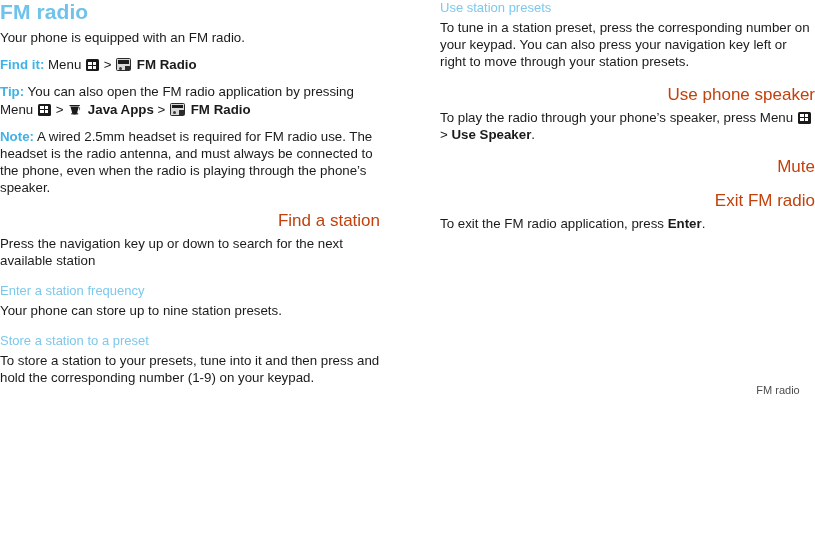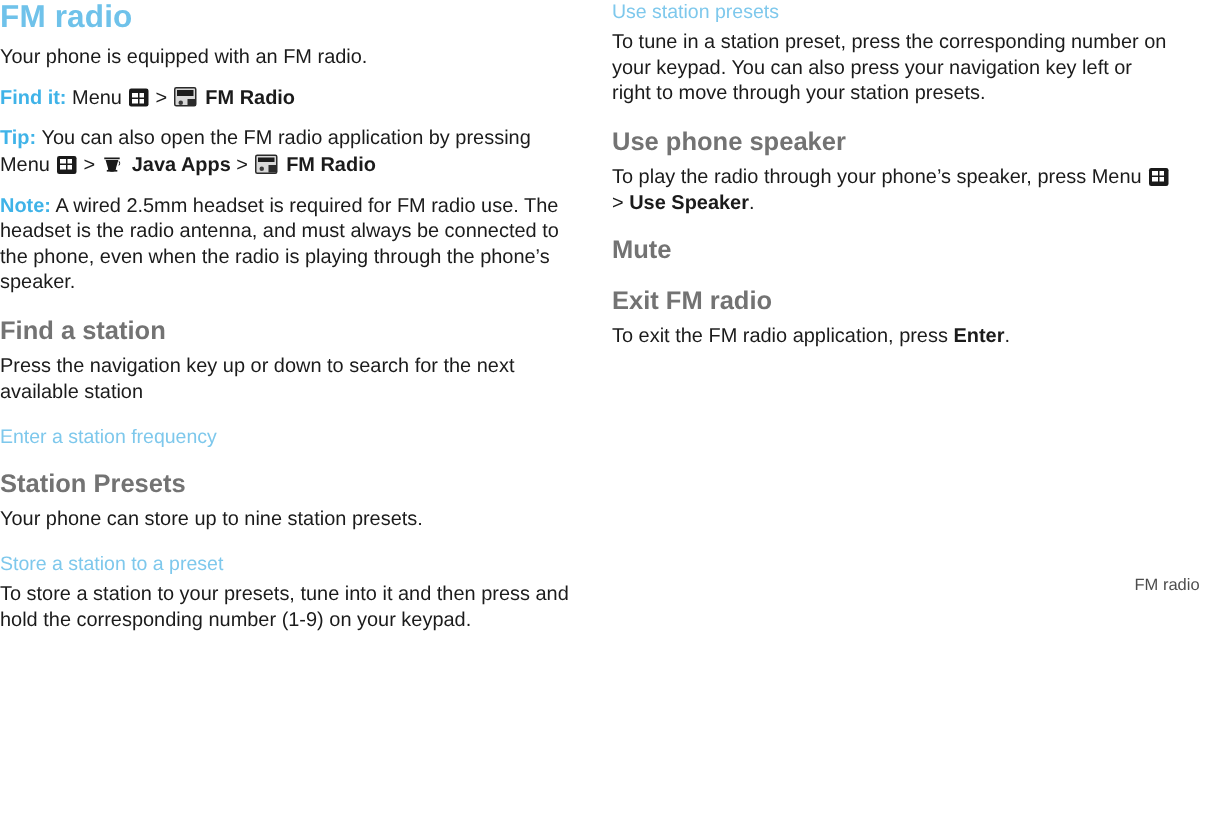--- a/index.html
+++ b/index.html
@@ -21,37 +21,38 @@
     left: 0; top: 0;
     width: 815px;
     height: 404px;
   }
 
   .col {
     position: absolute;
     top: 0;
   }
   .col-left  { left: 0px;   width: 380px; }
-  .col-right { left: 408px; width: 375px; }
+  .col-right { left: 440px; width: 375px; }
 
   
   h1.title {
     margin: 0 0 6px 0;
     font-size: 21px;
     line-height: 23px;
     font-weight: bold;
     color: #6fc2ea;
     letter-spacing: 0.1px;
   }
   h2.heading {
     margin: 14px 0 4px 0;
     font-size: 17px;
     line-height: 20px;
-    font-weight: bold;
-    color: #737373;
+    font-weight: normal;
+    color: #c2410c;
+    text-align: right;
   }
   h3.subheading {
     margin: 14px 0 3px 0;
     font-size: 13px;
     line-height: 16px;
     font-weight: normal;
     color: #7ec8ec;
   }
   p.body {
     margin: 0 0 10px 0;
@@ -164,21 +165,20 @@
       <span class="lead">Note:</span>
       <span>A wired 2.5mm headset is required for FM radio use. The headset is the radio antenna, and must always be connected to the phone, even when the radio is playing through the phone’s speaker.</span>
     </p>
 
     <h2 class="heading">Find a station</h2>
 
     <p class="body">Press the navigation key up or down to search for the next available station</p>
 
     <h3 class="subheading">Enter a station frequency</h3>
 
-    <h2 class="heading">Station Presets</h2>
     <p class="body">Your phone can store up to nine station presets.</p>
 
     <h3 class="subheading">Store a station to a preset</h3>
     <p class="body">To store a station to your presets, tune into it and then press and hold the corresponding number (1-9) on your keypad.</p>
 
   </div>
 
   <div class="col col-right">
 
     <h3 class="subheading" style="margin-top:0;">Use station presets</h3>

